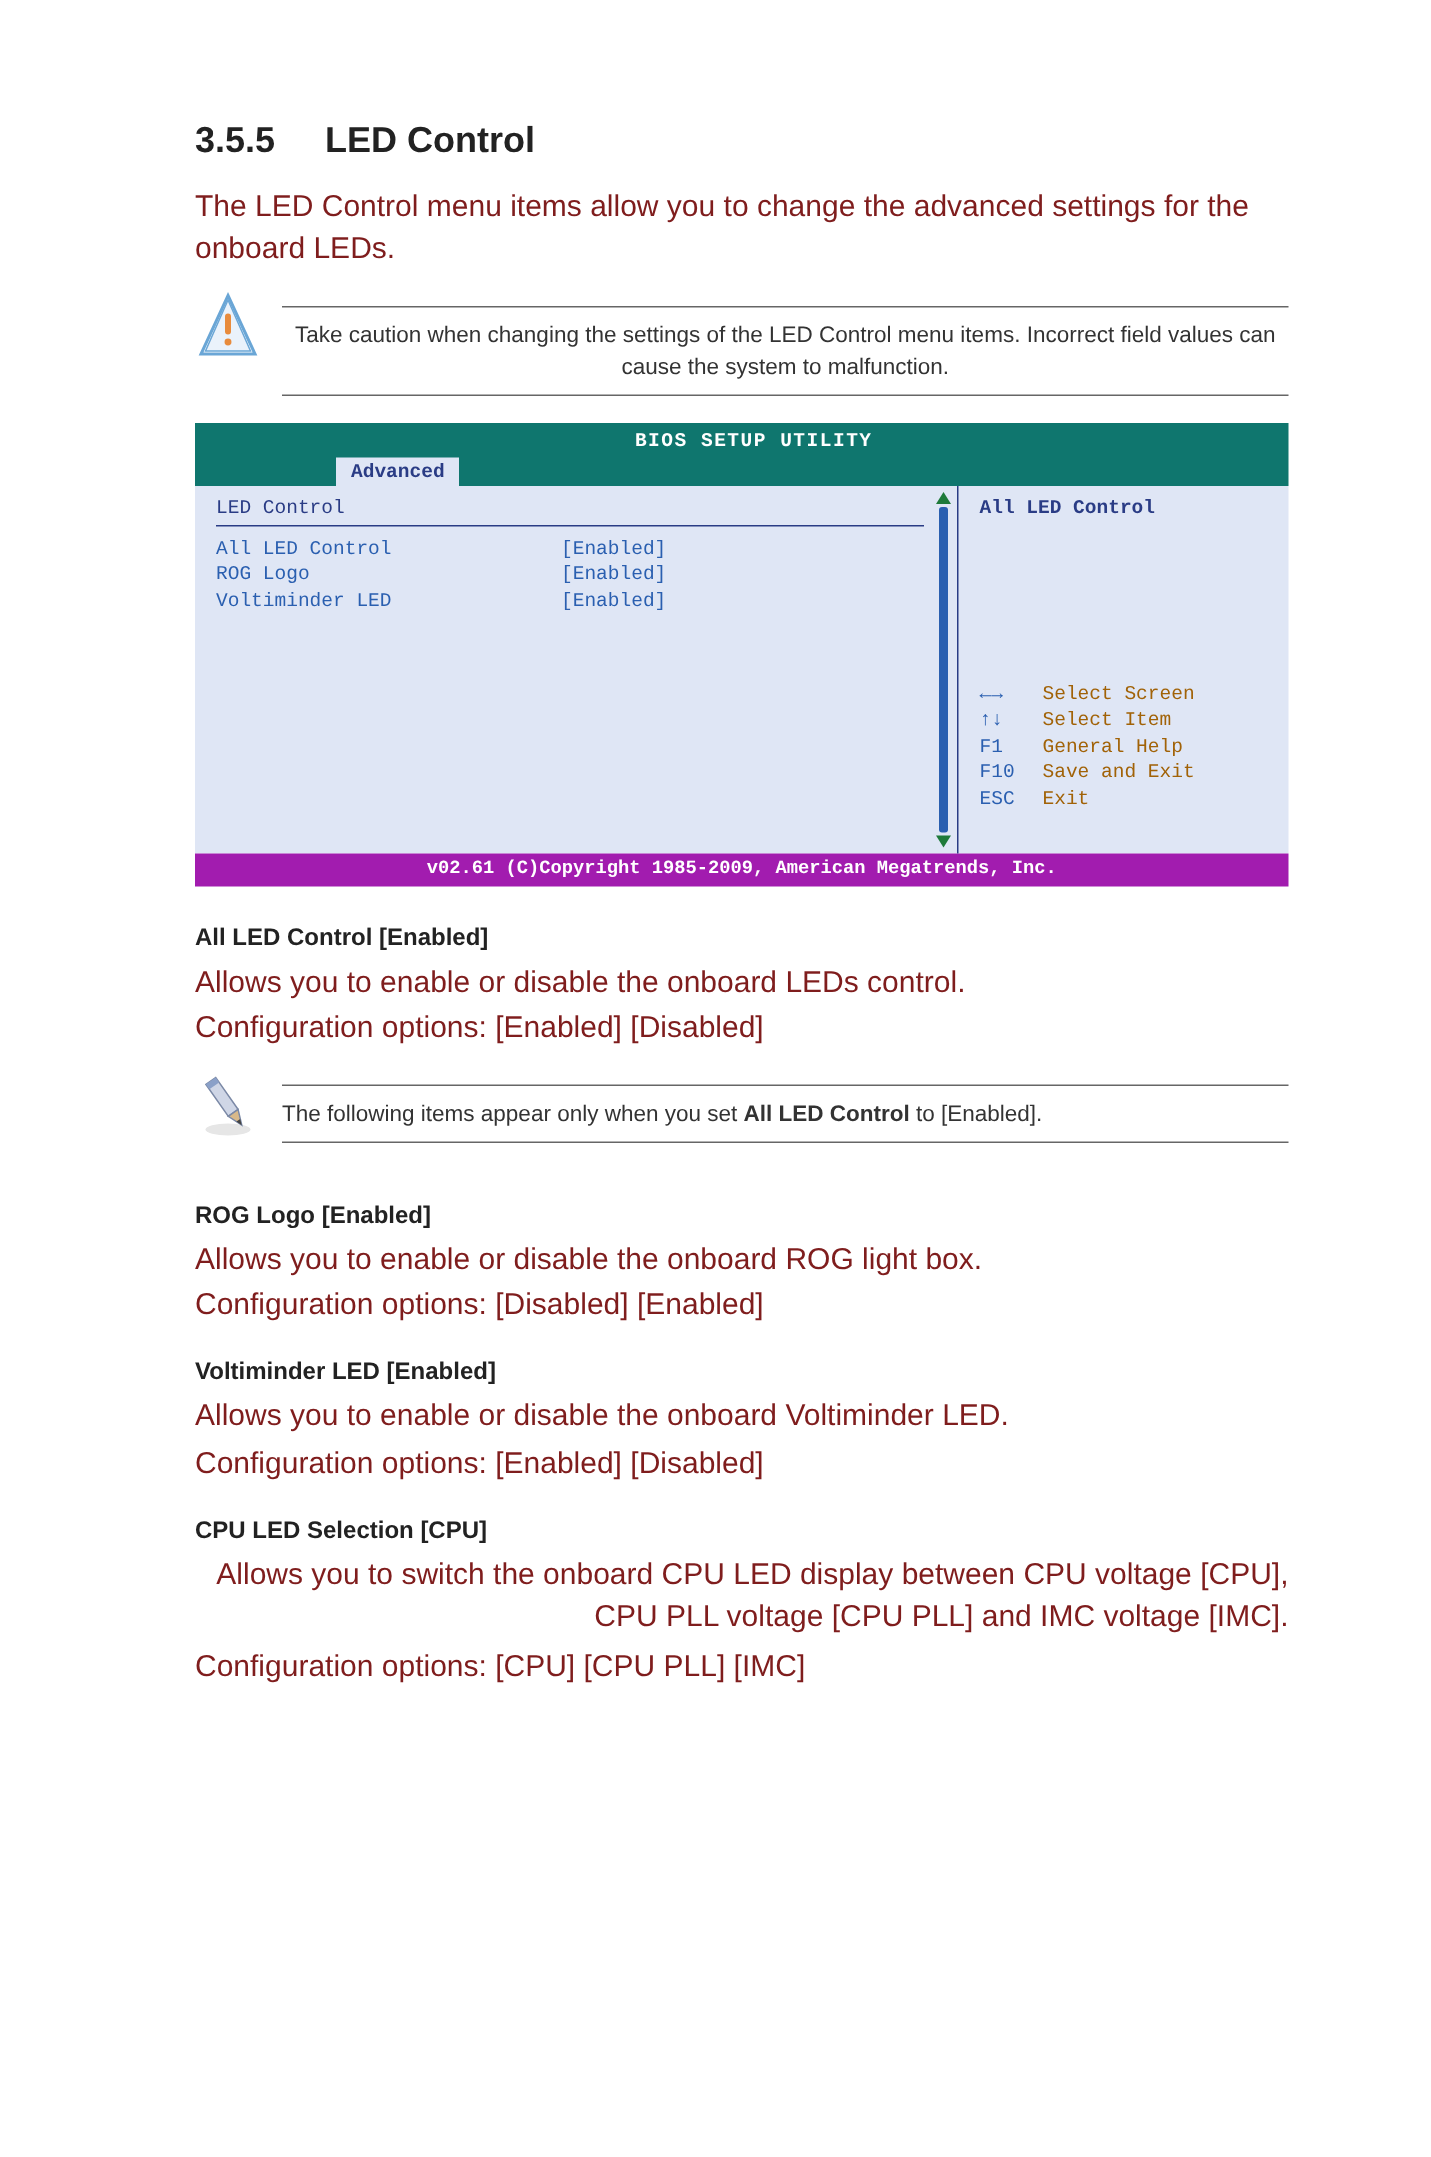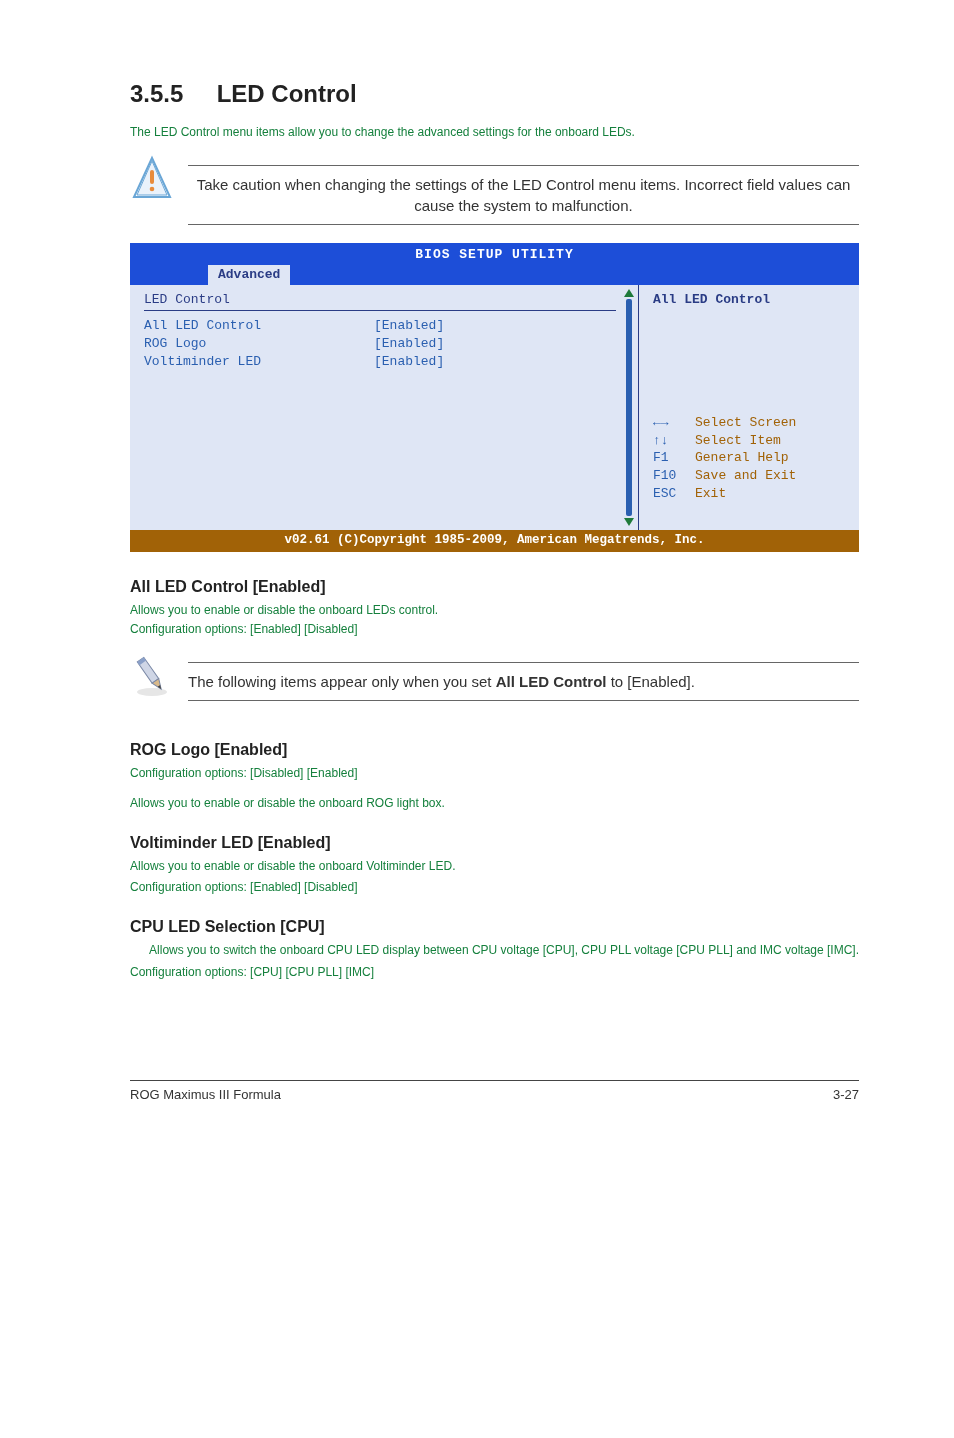--- a/index.html
+++ b/index.html
@@ -14,24 +14,24 @@
     padding: 80px 95px 40px 130px;
   }
   h2.section-title {
     font-size: 24px;
     font-weight: bold;
     margin: 0 0 16px 0;
     color: #222;
   }
   .sec-num { display:inline-block; width:80px;}
   p.para {
-    font-size: 12px;
+    font-size: 20px;
     line-height: 1.4;
     margin: 0 0 14px 0;
-    color: #15803d;
+    color: #7f1d1d;
   }
   .note-box {
     border-top: 1px solid #666;
     border-bottom: 1px solid #666;
     padding: 8px 0;
     margin: 10px 0 18px 60px;
     font-size: 15px;
     color: #333;
     line-height: 1.4;
   }
@@ -46,23 +46,23 @@
   }
   .caution-svg, .pencil-svg { width:44px; height:48px; }
   .bios {
     font-family: "Courier New", monospace;
     width: 100%;
     margin: 0 0 26px 0;
     font-size: 13px;
     line-height: 1.35;
   }
   .bios-header {
-    background: #1d4ed8;
+    background: #0f766e;
     color: #fff;
-    padding: 3px 0 0 0;
+    padding: 3px 0 0 16px;
   }
   .bios-header-title {
     text-align: center;
     font-weight: bold;
     color: #fff;
     letter-spacing: 1px;
   }
   .bios-tab {
     background: #dfe6f5;
     color: #2a3c85;
@@ -118,21 +118,21 @@
     color: #2a3c85;
     display: flex;
     flex-direction: column;
     justify-content: space-between;
   }
   .bios-right .help-text { color: #2a3c85; font-weight: bold;}
   .bios-help-keys div { display:flex; }
   .bios-help-keys .kk { width: 42px; color:#2a5fb0; }
   .bios-help-keys .kd { color:#a16207; }
   .bios-footer {
-    background: #a16207;
+    background: #a21caf;
     color: #fff;
     text-align: center;
     padding: 2px 0 3px 0;
     font-weight: bold;
     font-size: 12.5px;
     font-family: Liberation Mono, monospace;
   }
   h3.sub {
     font-size: 16px;
     font-weight: bold;
@@ -245,29 +245,25 @@
           <rect x="18" y="4" width="8" height="4" fill="#8aa0c8"></rect>
         </g>
       </svg>
     </div>
     <div class="note-box" style="margin-left:0; flex:1;">
       <span>The following items appear only when you set </span><b>All LED Control</b><span> to [Enabled].</span>
     </div>
   </div>
 
   <h3 class="sub">ROG Logo [Enabled]</h3>
+  <p class="para" style="margin-bottom:2px;">Allows you to enable or disable the onboard ROG light box.</p>
   <p class="para">Configuration options: [Disabled] [Enabled]</p>
-  <p class="para" style="margin-bottom:2px;">Allows you to enable or disable the onboard ROG light box.</p>
 
   <h3 class="sub">Voltiminder LED [Enabled]</h3>
   <p class="para" style="margin-bottom:4px;">Allows you to enable or disable the onboard Voltiminder LED.</p>
   <p class="para">Configuration options: [Enabled] [Disabled]</p>
 
   <h3 class="sub">CPU LED Selection [CPU]</h3>
   <p class="para" style="margin-bottom:5px;text-align:right;">Allows you to switch the onboard CPU LED display between CPU voltage [CPU], CPU PLL voltage [CPU PLL] and IMC voltage [IMC].</p>
   <p class="para">Configuration options: [CPU] [CPU PLL] [IMC]</p>
 
-  <div class="footer-line">
-    <span>ROG Maximus III Formula</span>
-    <span>3-27</span>
-  </div>
 
 </div>
 
 </body></html>

